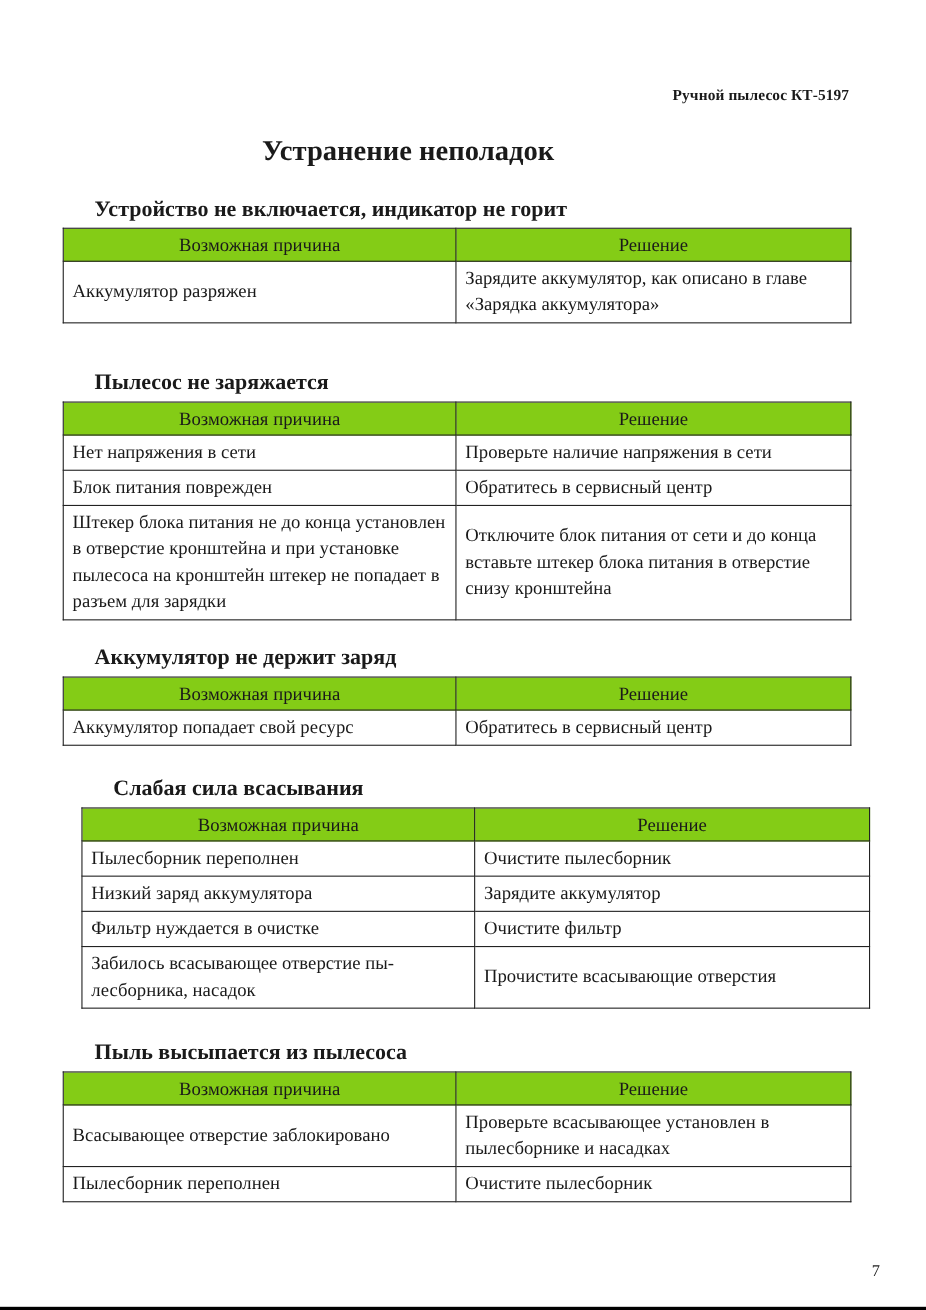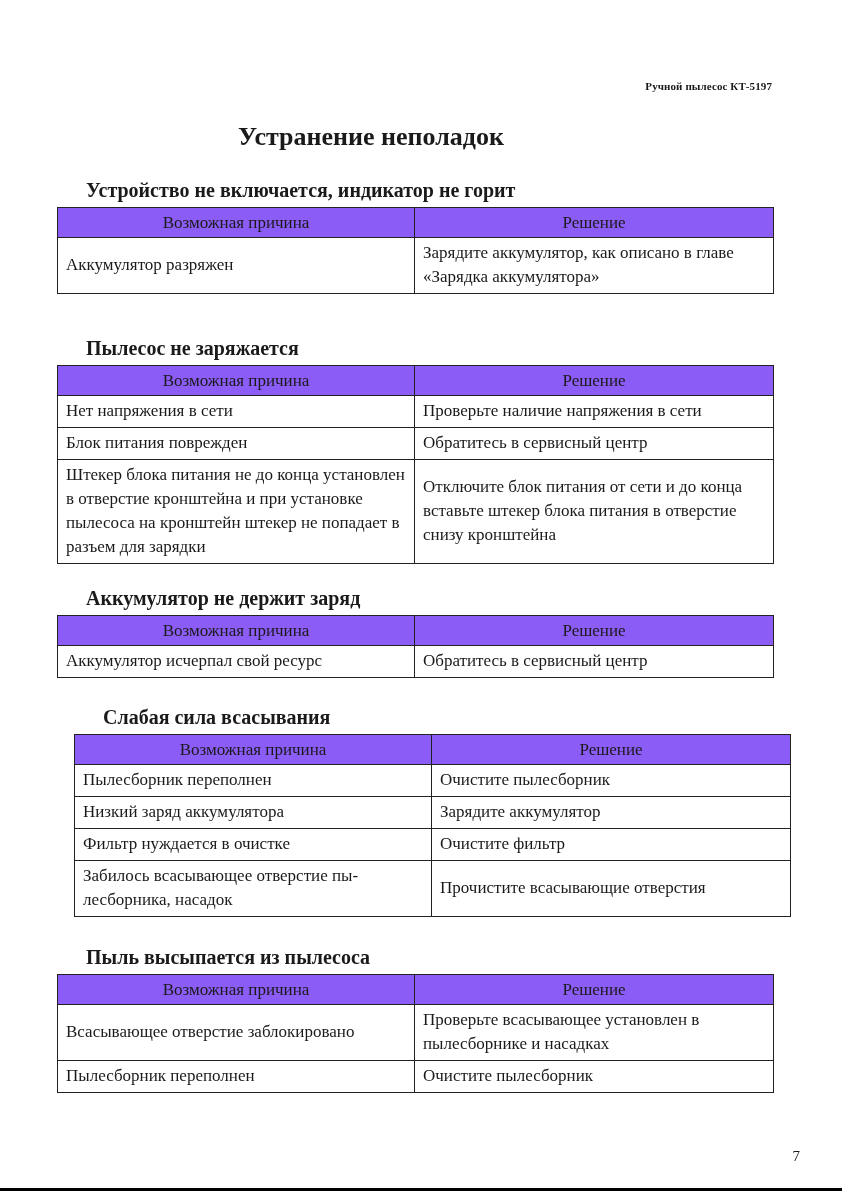--- a/index.html
+++ b/index.html
@@ -2,38 +2,38 @@
 <html><head>
 <meta charset="utf-8">
 <style>
   html, body { margin: 0; padding: 0; }
   body {
     width: 842px; height: 1191px; background: #ffffff; position: relative; overflow: hidden;
     font-family: "Liberation Serif", "DejaVu Serif", serif; color: #1a1a1a;
   }
   .running-head {
     position: absolute; top: 80px; right: 70px;
-    font-size: 11px; font-weight: bold; letter-spacing: 0.1px; margin-left: 23px;
+    font-size: 14px; font-weight: bold; letter-spacing: 0.1px; margin-left: 23px;
   }
   .page-title {
     position: absolute; top: 122px; left: 0; width: 742px; text-align: center;
     font-size: 26px; font-weight: bold; margin: 0;
   }
   .section { position: absolute; left: 57px; width: 716px; }
   .section-title {
     font-size: 20px; font-weight: bold; margin: 0 0 7px 29px; line-height: 20px;
   }
   table {
     border-collapse: collapse; width: 716px; table-layout: fixed;
     font-size: 17px;
   }
   col.c1 { width: 357px; }
   col.c2 { width: 359px; }
   th, td { border: 1.3px solid #222; padding: 3px 8px 4px 8px; line-height: 24px; vertical-align: middle; }
-  th { background: #8b5cf6; font-weight: normal; padding: 3px 8px 2px 8px; }
+  th { background: #84cc16; font-weight: normal; padding: 3px 8px 2px 8px; }
   td { text-align: left; }
   .page-number {
     position: absolute; top: 1148px; right: 42px; font-size: 15px;
   }
   .bottom-rule {
     position: absolute; left: 0; top: 1188px; width: 842px; height: 3px; background: #000;
   }
 </style>
 </head>
 <body>
@@ -96,21 +96,21 @@
     <colgroup>
         <col class="c1">
         <col class="c2">
       </colgroup>
     <tbody>
         <tr>
       <th>Возможная причина</th>
       <th>Решение</th>
     </tr>
     <tr>
-      <td>Аккумулятор исчерпал свой ресурс</td>
+      <td>Аккумулятор попадает свой ресурс</td>
       <td>Обратитесь в сервисный центр</td>
     </tr>
   </tbody>
     </table>
 </div>
 
 <div class="section" style="top:707px;padding-left:17px;">
   <h2 class="section-title">Слабая сила всасывания</h2>
   <table>
     <colgroup>

